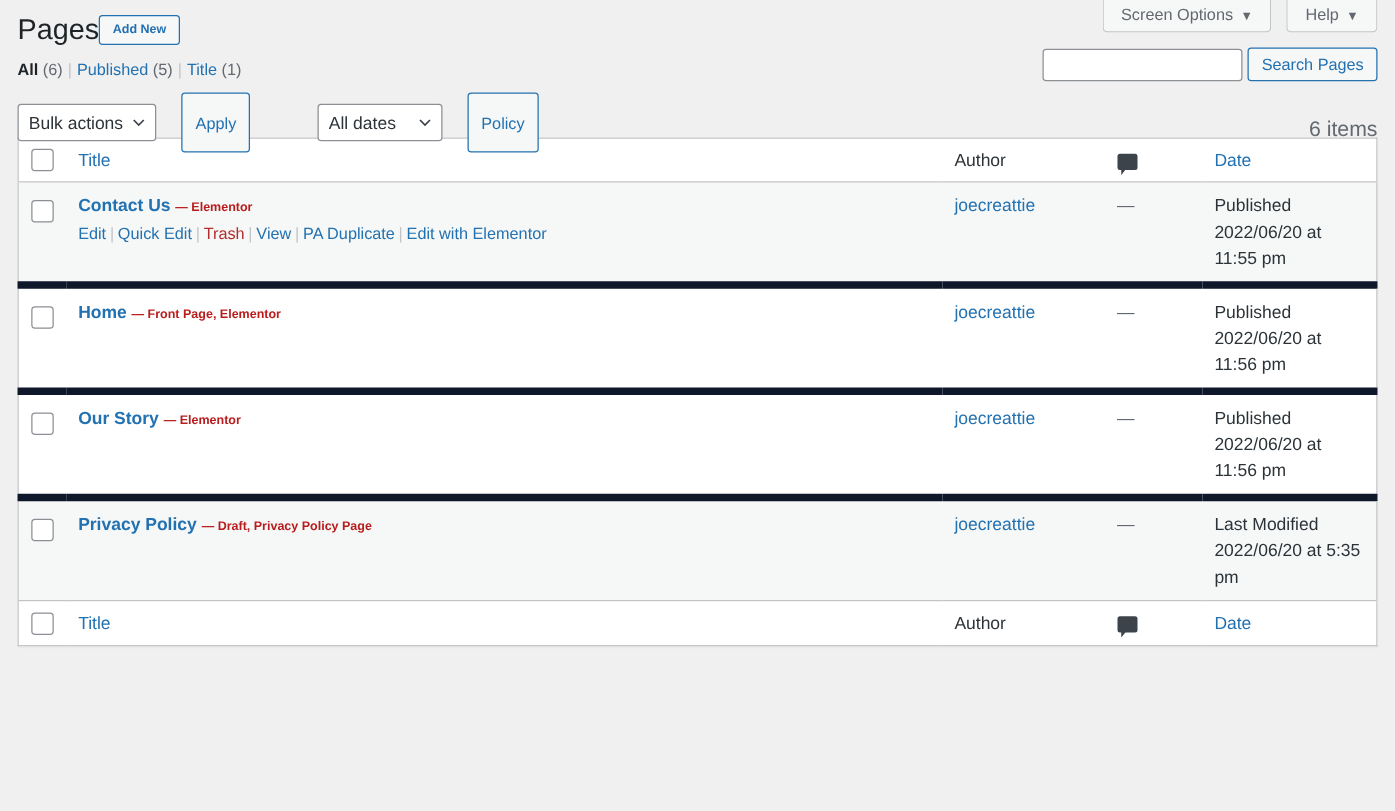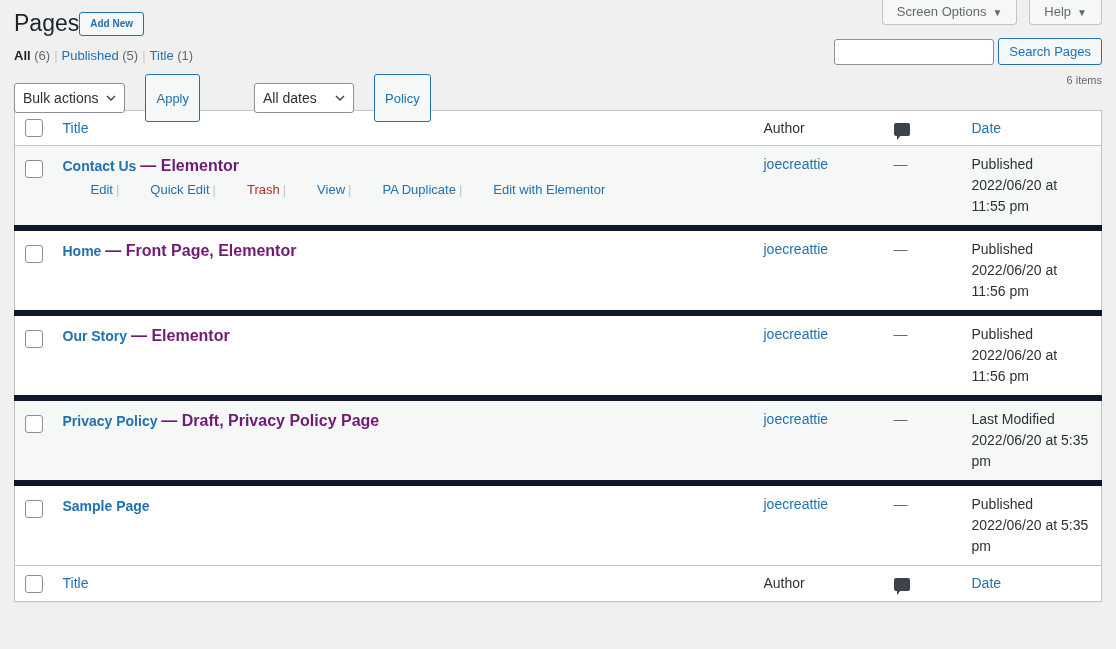--- a/index.html
+++ b/index.html
@@ -177,23 +177,23 @@
     font-size: 13px;
     line-height: 1;
     height: 48px;
     padding: 0 10px;
     cursor: pointer;
     white-space: nowrap;
   }
   .displaying-num {
     position: absolute;
     right: 0;
-    top: 0;
+    top: 20px;
     color: #646970;
-    font-size: 11px;
+    font-size: 17px;
   }
 
   
   .wp-list-table {
     width: 100%;
     border-collapse: collapse;
     background: #fff;
     border: 1px solid #c3c4c7;
     border-radius: 0;
     table-layout: fixed;
@@ -252,31 +252,31 @@
   }
 
   .row-title {
     font-weight: bold;
     font-size: 14px;
     color: #2271b1;
     text-decoration: none;
   }
   .post-state {
     font-weight: 600;
-    color: #701a75;
-    font-size: 16px;
+    color: #b91c1c;
+    font-size: 10px;
   }
   .row-actions {
     color: #8c8f94;
     font-size: 13px;
     padding-top: 2px;
     line-height: 1.6;
     white-space: nowrap;
   }
-  .row-actions a { color: #2271b1; text-decoration: none; margin-left: 28px; }
+  .row-actions a { color: #2271b1; text-decoration: none; }
   .row-actions a.trash { color: #b32d2e; }
   .row-actions .sep { color: #c3c4c7; padding: 0 3px; }
 
   .author-link { color: #2271b1; font-size: 14px; text-decoration: none; }
   .comment-dash { color: #646970; font-size: 14px; }
   .date-cell { color: #3c434a; font-size: 14px; }
 
   .comment-bubble {
     display: inline-block;
     width: 16px;
@@ -464,40 +464,20 @@
         </td>
         <td class="col-comments">
           <span class="comment-dash">—</span>
         </td>
         <td class="col-date date-cell">
           <div>Last Modified</div>
           <div>2022/06/20 at 5:35 pm</div>
         </td>
       </tr>
 
-      <tr>
-        <td class="col-cb row-cb-cell">
-          <span class="cb-checkbox"></span>
-        </td>
-        <td class="col-title">
-          <a href="#" class="row-title">Sample Page</a>
-          <span class="post-state"></span>
-          <div class="row-actions">&nbsp;</div>
-        </td>
-        <td class="col-author">
-          <a href="#" class="author-link">joecreattie</a>
-        </td>
-        <td class="col-comments">
-          <span class="comment-dash">—</span>
-        </td>
-        <td class="col-date date-cell">
-          <div>Published</div>
-          <div>2022/06/20 at 5:35 pm</div>
-        </td>
-      </tr>
     </tbody>
 
     <tfoot>
       <tr>
         <th class="col-cb">
           <span class="cb-checkbox"></span>
         </th>
         <th class="col-title">
           <a href="#">Title</a>
         </th>

